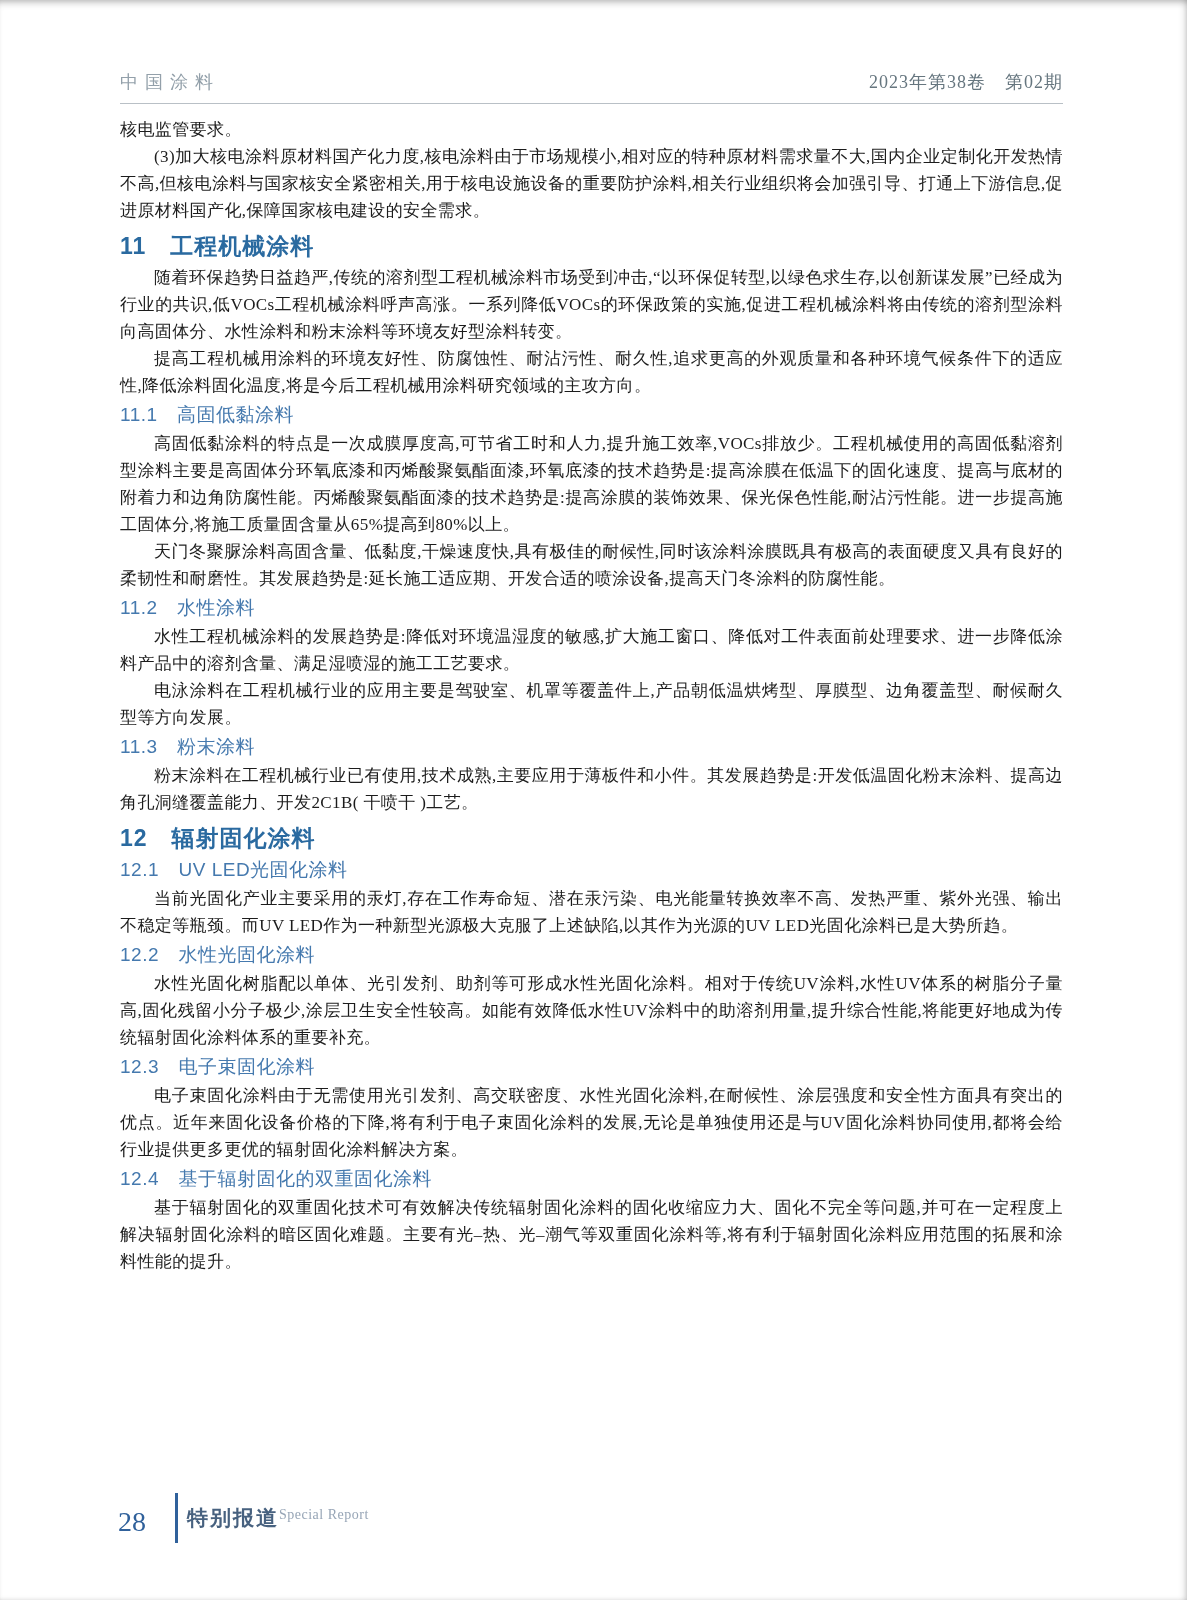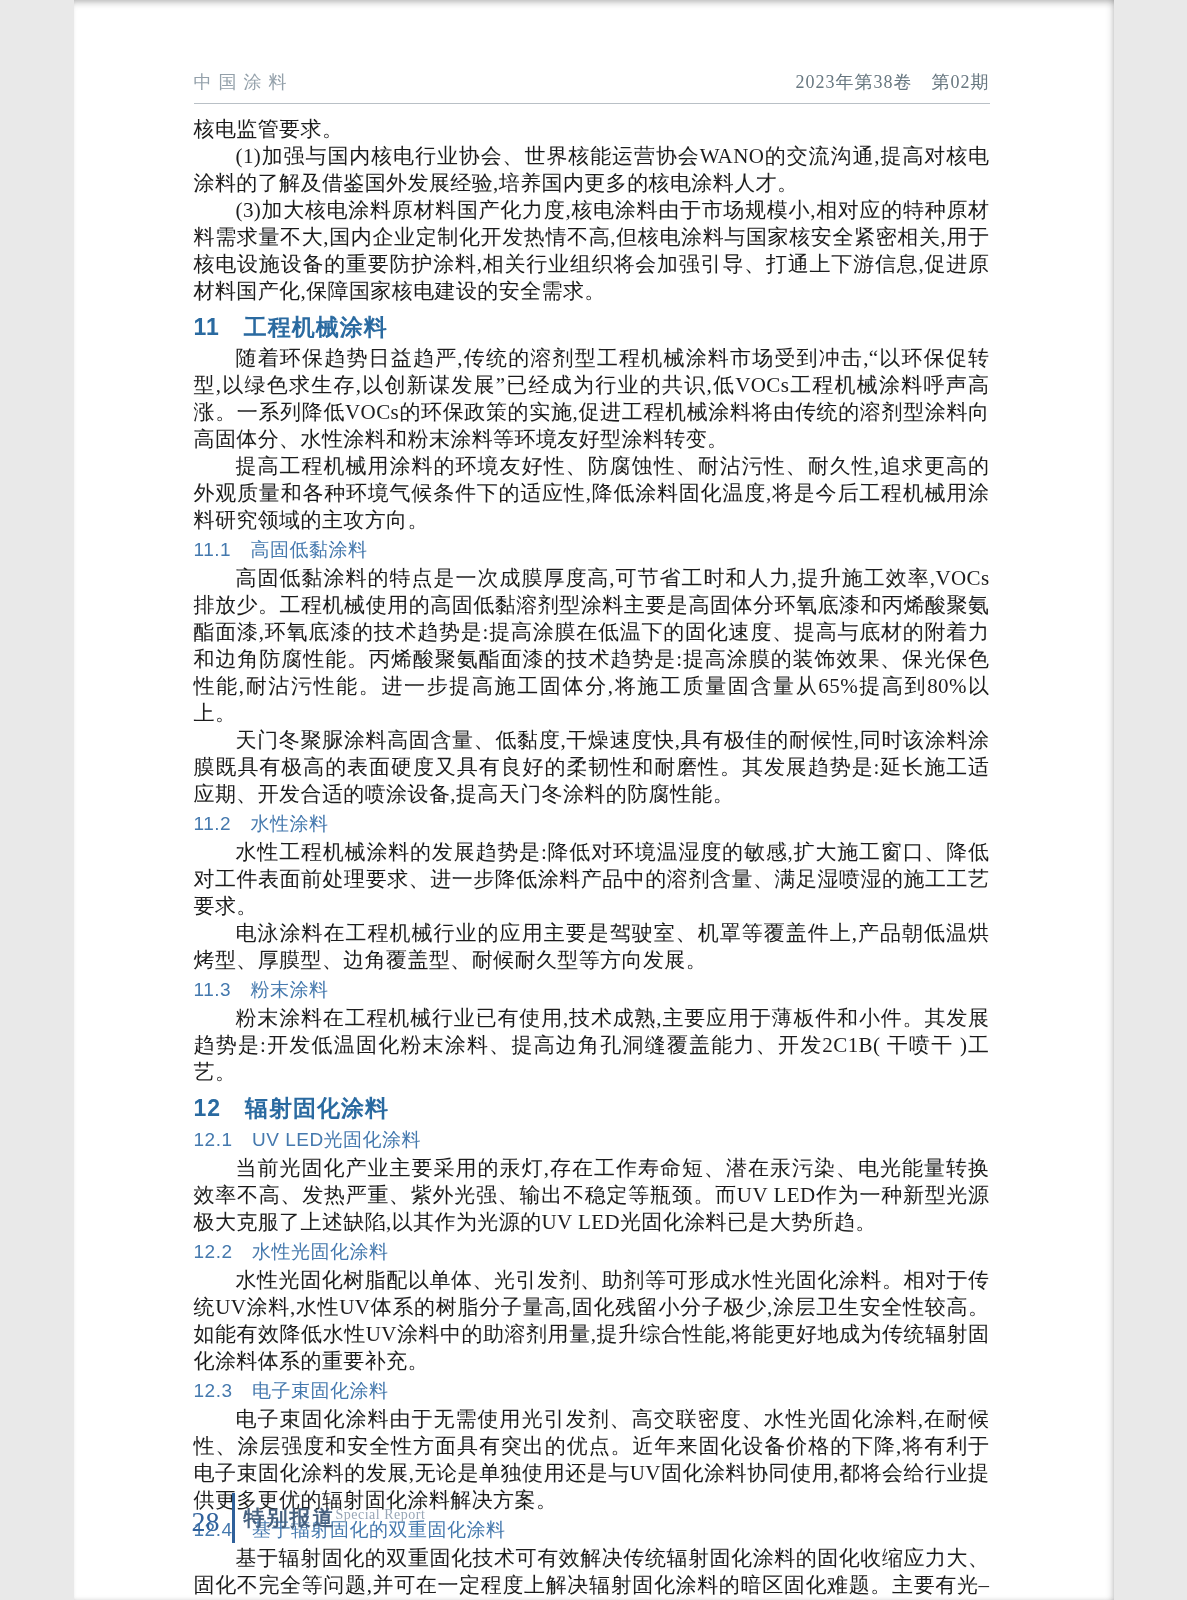--- a/index.html
+++ b/index.html
@@ -1,18 +1,18 @@
 <!DOCTYPE html>
 <html lang="zh"><head>
 <meta charset="utf-8">
 <style>
   html,body { margin:0; padding:0; background:#e9e9e9; }
   .page {
     position: relative;
-    width: 1040px;
+    width: 1187px;
     height: 1600px;
     margin: 0 auto;
     background: #ffffff;
     overflow: hidden;
     box-shadow: inset 0 7px 7px -5px rgba(90,90,90,.45),
                 inset -6px 0 7px -5px rgba(90,90,90,.35),
                 inset 0 -3px 4px -3px rgba(120,120,120,.25);
     font-family: "Liberation Serif", serif;
     color: #1c1c1c;
   }
@@ -32,21 +32,21 @@
     font-family: Liberation Serif, serif;
     font-size: 18px; color: #66767f; letter-spacing: 1px;
   }
   
   .page-body {
     position: absolute;
     left: 120px; right: 124px; top: 116px;
   }
   .para {
     margin: 0;
-    font-size: 21px;
+    font-size: 17px;
     line-height: 27px;
     text-align: justify;
     text-indent: 2em;
     letter-spacing: 0.4px;
   }
   .para.noindent { text-indent: 0; }
   .sec-h1 {
     margin: 9px 0 4px 0;
     font-family: "Liberation Sans", sans-serif;
     font-weight: bold;
@@ -66,21 +66,21 @@
   }
   
   .page-footer {
     position: absolute;
     left: 118px; top: 1493px;
     display: flex; align-items: center;
   }
   .page-number {
     font-family: "Liberation Serif", serif;
     font-size: 28px; color: #30619b;
-    margin-right: 12px;
+    margin-right: 29px;
     transform: translateY(4px);
   }
   .footer-divider {
     width: 3px; height: 50px;
     background: #30619b;
     margin-right: 9px;
   }
   .footer-titles { display: flex; flex-direction: row; justify-content: center; }
   .footer-title-cn {
     font-family: "Liberation Sans", sans-serif;
@@ -96,21 +96,20 @@
 
 <div class="page">
 
   <div class="page-header">
     <span class="journal-name">中国涂料</span>
     <span class="issue-info">2023年第38卷　第02期</span>
   </div>
 
   <div class="page-body">
     <p class="para noindent">核电监管要求。</p>
-    <p class="para">(1)加强与国内核电行业协会、世界核能运营协会WANO的交流沟通,提高对核电涂料的了解及借鉴国外发展经验,培养国内更多的核电涂料人才。</p>
     <p class="para">(3)加大核电涂料原材料国产化力度,核电涂料由于市场规模小,相对应的特种原材料需求量不大,国内企业定制化开发热情不高,但核电涂料与国家核安全紧密相关,用于核电设施设备的重要防护涂料,相关行业组织将会加强引导、打通上下游信息,促进原材料国产化,保障国家核电建设的安全需求。</p>
     <h2 class="sec-h1">11　工程机械涂料</h2>
     <p class="para">随着环保趋势日益趋严,传统的溶剂型工程机械涂料市场受到冲击,“以环保促转型,以绿色求生存,以创新谋发展”已经成为行业的共识,低VOCs工程机械涂料呼声高涨。一系列降低VOCs的环保政策的实施,促进工程机械涂料将由传统的溶剂型涂料向高固体分、水性涂料和粉末涂料等环境友好型涂料转变。</p>
     <p class="para">提高工程机械用涂料的环境友好性、防腐蚀性、耐沾污性、耐久性,追求更高的外观质量和各种环境气候条件下的适应性,降低涂料固化温度,将是今后工程机械用涂料研究领域的主攻方向。</p>
     <h3 class="sec-h2">11.1　高固低黏涂料</h3>
     <p class="para">高固低黏涂料的特点是一次成膜厚度高,可节省工时和人力,提升施工效率,VOCs排放少。工程机械使用的高固低黏溶剂型涂料主要是高固体分环氧底漆和丙烯酸聚氨酯面漆,环氧底漆的技术趋势是:提高涂膜在低温下的固化速度、提高与底材的附着力和边角防腐性能。丙烯酸聚氨酯面漆的技术趋势是:提高涂膜的装饰效果、保光保色性能,耐沾污性能。进一步提高施工固体分,将施工质量固含量从65%提高到80%以上。</p>
     <p class="para">天门冬聚脲涂料高固含量、低黏度,干燥速度快,具有极佳的耐候性,同时该涂料涂膜既具有极高的表面硬度又具有良好的柔韧性和耐磨性。其发展趋势是:延长施工适应期、开发合适的喷涂设备,提高天门冬涂料的防腐性能。</p>
     <h3 class="sec-h2">11.2　水性涂料</h3>
     <p class="para">水性工程机械涂料的发展趋势是:降低对环境温湿度的敏感,扩大施工窗口、降低对工件表面前处理要求、进一步降低涂料产品中的溶剂含量、满足湿喷湿的施工工艺要求。</p>
     <p class="para">电泳涂料在工程机械行业的应用主要是驾驶室、机罩等覆盖件上,产品朝低温烘烤型、厚膜型、边角覆盖型、耐候耐久型等方向发展。</p>

